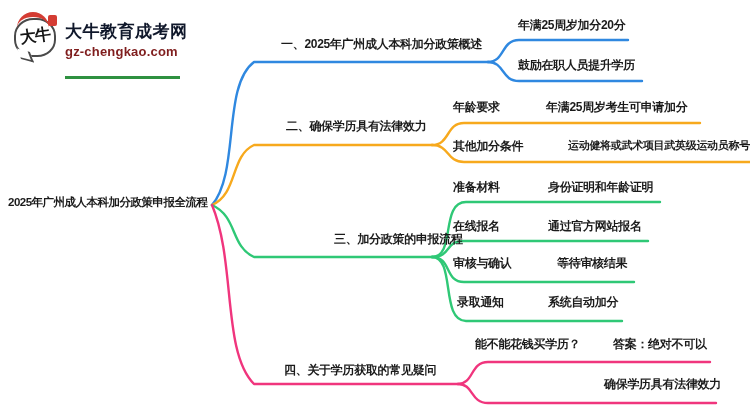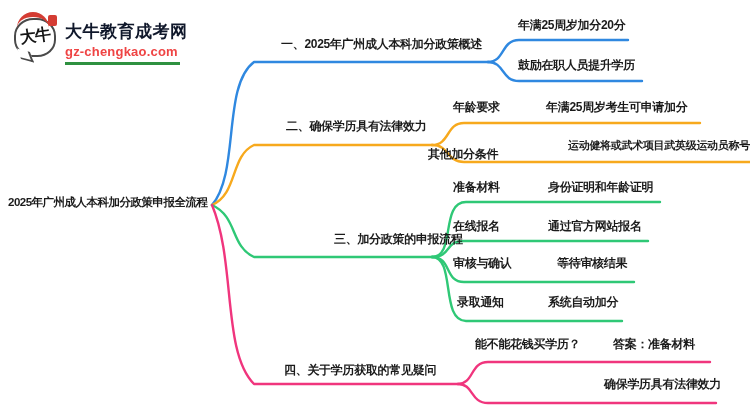--- a/index.html
+++ b/index.html
@@ -21,22 +21,22 @@
     border-radius:46% 46% 44% 44%;box-sizing:border-box;}
   .bubble:after{content:"";position:absolute;left:4px;bottom:-6px;width:9px;height:9px;background:#fff;
     border-right:2px solid #4a4a4a;border-bottom:2px solid #4a4a4a;transform:skewX(35deg) rotate(18deg);}
   .bubble-text{display:block;margin-top:6px;text-align:center;font-size:16px;font-weight:800;
     color:#151515;transform:rotate(-8deg);letter-spacing:-1px;}
   .arc{position:absolute;top:-8px;left:1px;width:32px;height:16px;box-sizing:border-box;
     border-top:5px solid #d43c33;border-radius:50% 50% 0 0 / 100% 100% 0 0;}
   .seal{position:absolute;top:-5px;right:-3px;width:9px;height:11px;background:#d43c33;border-radius:2px;}
   .logo-txt{display:flex;flex-direction:column;margin-top:2px;}
   .site-name{color:#0f172a;font-size:17px;font-weight:800;letter-spacing:0.5px;}
-  .site-url{color:#ef4444;font-size:13px;font-weight:700;align-self:flex-start;
-    border-bottom:3px solid #2f9140;padding:0 2px 3px 0;margin-top:1px;letter-spacing:0.2px;}
+  .site-url{color:#7f1d1d;font-size:13px;font-weight:700;align-self:flex-start;
+    border-bottom:3px solid #2f9140;padding:0 2px 17px 0;margin-top:1px;letter-spacing:0.2px;}
 </style>
 </head>
 <body>
 
 <div class="stage">
 
   <svg width="750" height="410" viewBox="0 0 750 410" fill="none" stroke-width="2.4" stroke-linecap="round" stroke-linejoin="round">
 
     <path d="M212,205 C240,172 222,86 254,62 L488,62" stroke="#2f88e0"></path>
     <path d="M488,62 C505,62 501,40 519,40 H628" stroke="#2f88e0"></path>
@@ -71,31 +71,31 @@
 
   <div class="nd root-node" style="left:8px;top:196px;">2025年广州成人本科加分政策申报全流程</div>
 
   <div class="nd b-title" style="left:281px;top:37px;">一、2025年广州成人本科加分政策概述</div>
   <div class="nd" style="left:518px;top:18px;">年满25周岁加分20分</div>
   <div class="nd" style="left:518px;top:58px;">鼓励在职人员提升学历</div>
 
   <div class="nd b-title" style="left:286px;top:119px;">二、确保学历具有法律效力</div>
   <div class="nd" style="left:453px;top:100px;">年龄要求</div>
   <div class="nd" style="left:546px;top:100px;">年满25周岁考生可申请加分</div>
-  <div class="nd" style="left:428px;top:139px;margin-top:8px;">其他加分条件</div>
+  <div class="nd" style="left:453px;top:139px;">其他加分条件</div>
   <div class="nd" style="left:568px;top:139px;font-size:11px;">运动健将或武术项目武英级运动员称号</div>
 
   <div class="nd b-title" style="left:286px;top:232px;margin-left:48px;">三、加分政策的申报流程</div>
   <div class="nd" style="left:453px;top:180px;">准备材料</div>
   <div class="nd" style="left:548px;top:180px;">身份证明和年龄证明</div>
   <div class="nd" style="left:453px;top:219px;">在线报名</div>
   <div class="nd" style="left:548px;top:219px;">通过官方网站报名</div>
   <div class="nd" style="left:453px;top:256px;">审核与确认</div>
   <div class="nd" style="left:557px;top:256px;">等待审核结果</div>
   <div class="nd" style="left:457px;top:295px;">录取通知</div>
   <div class="nd" style="left:548px;top:295px;">系统自动加分</div>
 
   <div class="nd b-title" style="left:284px;top:363px;">四、关于学历获取的常见疑问</div>
   <div class="nd" style="left:475px;top:337px;">能不能花钱买学历？</div>
-  <div class="nd" style="left:613px;top:337px;">答案：准备材料</div>
+  <div class="nd" style="left:613px;top:337px;">答案：绝对不可以</div>
   <div class="nd" style="left:604px;top:377px;">确保学历具有法律效力</div>
 
 </div>
 
 </body></html>

